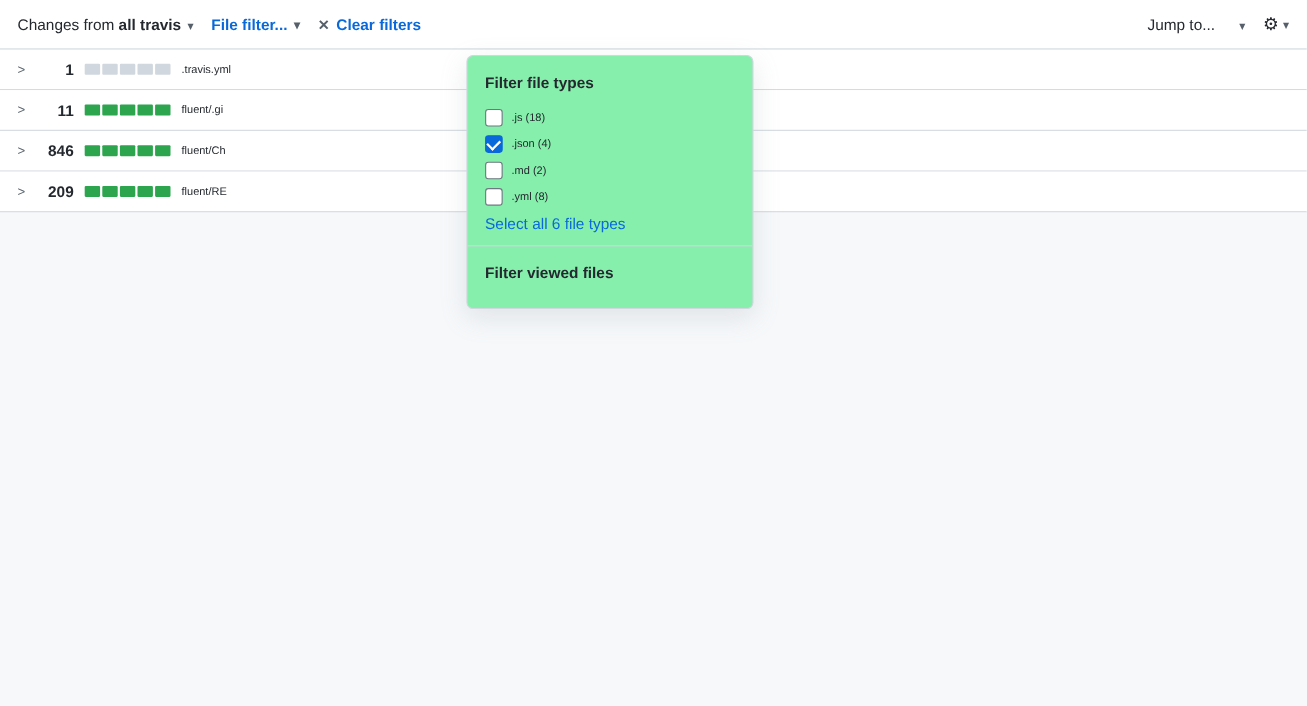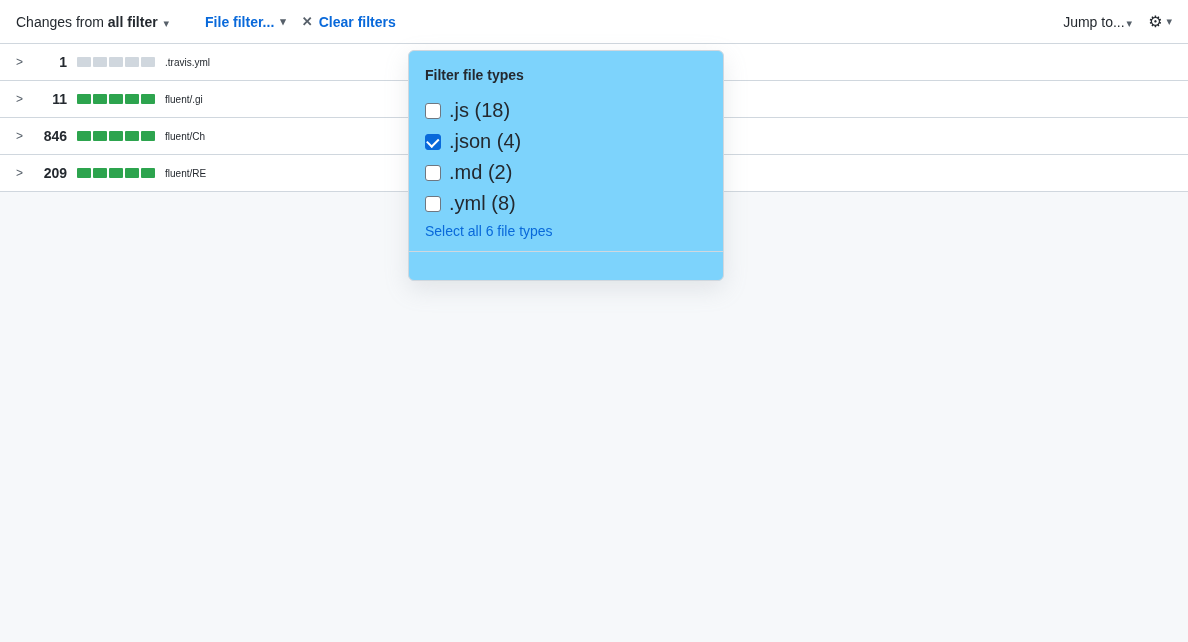--- a/index.html
+++ b/index.html
@@ -43,21 +43,20 @@
     .file-filter-btn {
       color: #0969da;
       font-weight: 600;
       font-size: 14px;
       cursor: pointer;
       display: flex;
       align-items: center;
       gap: 4px;
       background: none;
       border: none;
-      margin-left: 20px;
     }
 
     .clear-filters-btn {
       color: #0969da;
       font-weight: 600;
       font-size: 14px;
       cursor: pointer;
       display: flex;
       align-items: center;
       gap: 6px;
@@ -68,21 +67,21 @@
       color: #57606a;
       font-size: 13px;
     }
 
     .jump-to-btn {
       color: #24292f;
       font-size: 14px;
       cursor: pointer;
       display: flex;
       align-items: flex-end;
-      gap: 0;
+      gap: 20px;
       background: none;
       border: none;
       margin-left: auto;
     }
 
     .gear-btn {
       color: #24292f;
       font-size: 16px;
       cursor: pointer;
       display: flex;
@@ -135,23 +134,23 @@
 
     .file-name {
       color: #24292f;
       font-size: 10px;
     }
 
     
     .dropdown-panel {
       position: absolute;
       top: 50px;
-      left: 408px;
-      width: 316px;
-      background: #7dd3fc;
+      left: 424px;
+      width: 261px;
+      background: #86efac;
       border: 1px solid #d0d7de;
       border-radius: 6px;
       box-shadow: 0 8px 24px rgba(140,149,159,0.2);
       z-index: 100;
     }
 
     .dropdown-section {
       padding: 16px 16px 12px 16px;
     }
 
@@ -169,21 +168,21 @@
     .filter-option {
       display: flex;
       align-items: center;
       gap: 8px;
       padding: 4px 0;
       cursor: pointer;
     }
 
     .filter-option label {
       cursor: pointer;
-      font-size: 20px;
+      font-size: 10px;
       color: #24292f;
     }
 
     .filter-option label strong {
       font-weight: 400;
     }
 
     .custom-checkbox {
       width: 16px;
       height: 16px;
@@ -221,21 +220,21 @@
       background: none;
       border: none;
       padding: 0;
     }
   </style>
 </head>
 <body>
 
 <div class="toolbar">
   <span class="toolbar-commits">
-    Changes from <strong>all filter</strong>
+    Changes from <strong>all travis</strong>
     <span class="chevron-icon">▾</span>
   </span>
 
   <button class="file-filter-btn">
     <span>File filter...</span>
     <span class="chevron-icon">▾</span>
   </button>
 
   <button class="clear-filters-btn">
     <span class="x-icon">✕</span>
@@ -323,14 +322,15 @@
         </div>
         <div class="filter-option">
           <div class="custom-checkbox"></div>
           <label>.yml (8)</label>
         </div>
       </div>
     <button class="select-all-link">Select all 6 file types</button>
   </div>
 
   <div class="dropdown-section">
+    <div class="section-title">Filter viewed files</div>
   </div>
 </div>
 
 </body></html>

